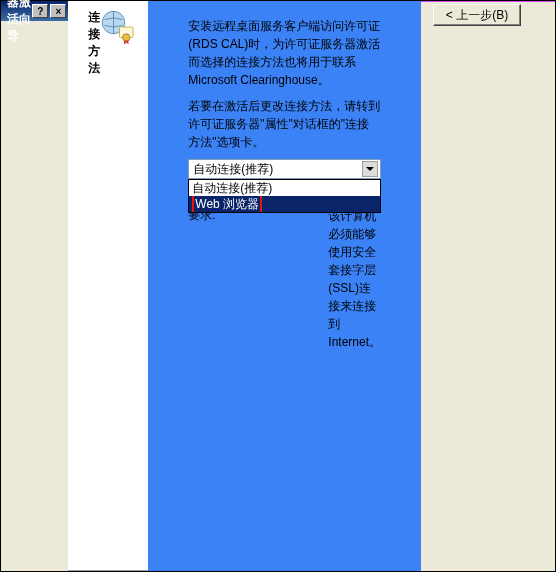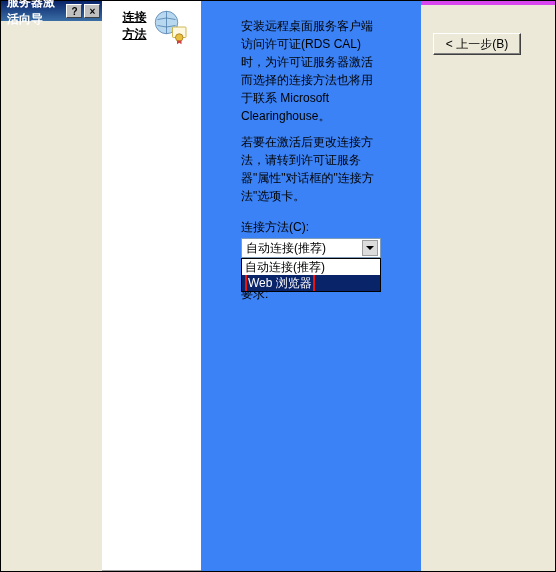--- a/index.html
+++ b/index.html
@@ -3,39 +3,39 @@
 <meta charset="utf-8">
 <style>
   * { box-sizing: border-box; margin: 0; padding: 0; font-family: "SimSun", "宋体", sans-serif; font-size: 12px; }
   body { background: #fff; width: 556px; height: 572px; overflow: hidden; }
   .window { width: 556px; height: 572px; border: 1px solid #000; background: #ece9d8; display: flex; flex-direction: row; }
   .titlebar { background: linear-gradient(#0a246a, #3a6ea5); color: #fff; height: 20px; display: flex; align-items: center; padding: 0 2px 0 6px; justify-content: space-between; }
   .titlebar .title { font-weight: bold; }
   .titlebar .buttons { display: flex; gap: 2px; }
   .tb-btn { width: 16px; height: 14px; background: #c0c0c0; border: 1px solid #fff; border-right-color: #404040; border-bottom-color: #404040; display: flex; align-items: center; justify-content: center; font-family: Arial; font-size: 10px; font-weight: bold; color: #000; cursor: default; }
   .header { background: #fff; border-bottom: 1px solid #a0a0a0; padding: 8px 12px 10px 20px; display: flex; justify-content: space-between; align-items: flex-start; }
-  .header .h-text .h-title { font-weight: bold; margin-bottom: 0; text-decoration: underline; }
+  .header .h-text .h-title { font-weight: bold; margin-bottom: 0; }
   .header .h-text .h-sub { padding-left: 16px; }
   .header .h-icon svg { width: 36px; height: 36px; }
   .body { flex: 1; padding: 16px 40px 8px 40px; background: #3b82f6; display: flex; flex-direction: column; }
   .body p { line-height: 1.5; margin-bottom: 8px; }
   .label { margin-top: 6px; margin-bottom: 2px; }
   .combo-wrap { position: relative; margin-bottom: 0; }
   .combo { width: 100%; height: 20px; border: 1px solid #7f9db9; background: #fff; display: flex; align-items: center; padding: 0 2px; justify-content: space-between; }
   .combo .combo-text { padding-left: 2px; }
   .combo .combo-btn { width: 16px; height: 16px; background: #dcdcdc; border: 1px solid #9e9e9e; display: flex; align-items: center; justify-content: center; }
   .combo .combo-btn svg { width: 8px; height: 8px; }
   .dropdown { position: absolute; top: 20px; left: 0; right: 0; border: 1px solid #000; background: #fff; z-index: 10; }
   .dropdown .opt { height: 16px; padding: 0 3px; display: flex; align-items: center; color: #000; white-space: nowrap; overflow: hidden; }
   .dropdown .opt.highlight { background: #0a246a; color: #fff; }
   .hlbox { border: 2px solid #e11; padding: 0 1px; margin-right: 20px; }
   .req-row { display: flex; margin-top: 28px; }
   .req-label { width: 140px; }
   .req-text { flex: 1; line-height: 1.5; }
-  .footer { border-top: 4px solid #d946ef; padding: 28px 12px; display: flex; justify-content: flex-end; gap: 6px; background: #ece9d8; }
+  .footer { border-top: 1px solid #d946ef; padding: 2px 12px; display: flex; justify-content: flex-end; gap: 6px; background: #ece9d8; }
   .btn { min-width: 88px; height: 22px; background: #ece9d8; border: 1px solid #404040; border-top-color: #fff; border-left-color: #fff; box-shadow: inset -1px -1px #808080, inset 1px 1px #ece9d8; display: flex; align-items: center; justify-content: center; cursor: default; }
   .gap { width: 16px; }
 </style>
 </head>
 <body>
 
 <div class="window">
 
   <div class="titlebar">
     <span class="title">服务器激活向导</span>
@@ -59,21 +59,20 @@
         <circle cx="35" cy="38" r="5" fill="#e8c040" stroke="#a07010"></circle>
         <path d="M 32 42 L 32 47 L 35 45 L 38 47 L 38 42" fill="#d04040"></path>
       </svg>
     </div>
   </div>
 
   <div class="body">
     <p>安装远程桌面服务客户端访问许可证(RDS CAL)时，为许可证服务器激活而选择的连接方法也将用于联系 Microsoft Clearinghouse。</p>
     <p>若要在激活后更改连接方法，请转到许可证服务器"属性"对话框的"连接方法"选项卡。</p>
 
-    <div class="label"><span>连接方法(C):</span></div>
 
     <div class="combo-wrap">
       <div class="combo">
         <span class="combo-text">自动连接(推荐)</span>
         <span class="combo-btn">
           <svg viewBox="0 0 8 8">
               <path d="M0 2 L8 2 L4 6 Z" fill="#000"></path>
             </svg>
         </span>
       </div>
@@ -82,20 +81,21 @@
             <span>自动连接(推荐)</span>
           </div>
         <div class="opt highlight">
             <span class="hlbox">Web 浏览器</span>
           </div>
       </div>
     </div>
 
     <div class="req-row">
       <div class="req-label">要求:</div>
+      <div class="req-text">该计算机必须能够使用安全套接字层(SSL)连接来连接到 Internet。</div>
     </div>
   </div>
 
   <div class="footer">
     <div class="btn">
         <span>&lt; 上一步(B)</span>
       </div>
     <div class="gap"></div>
   </div>
 

